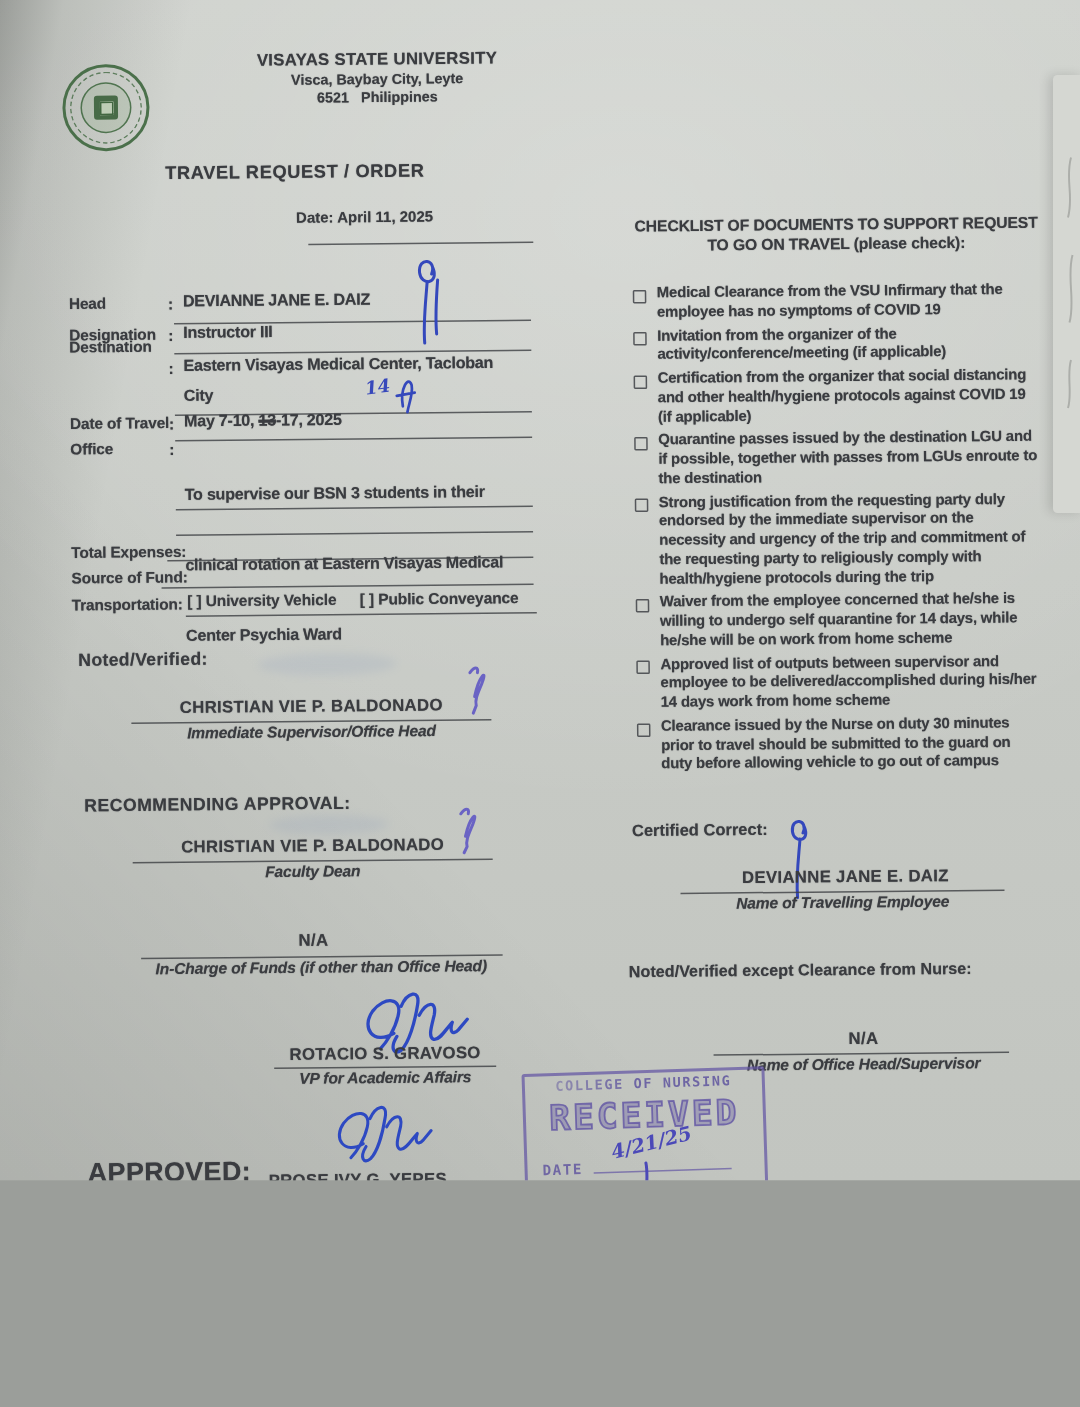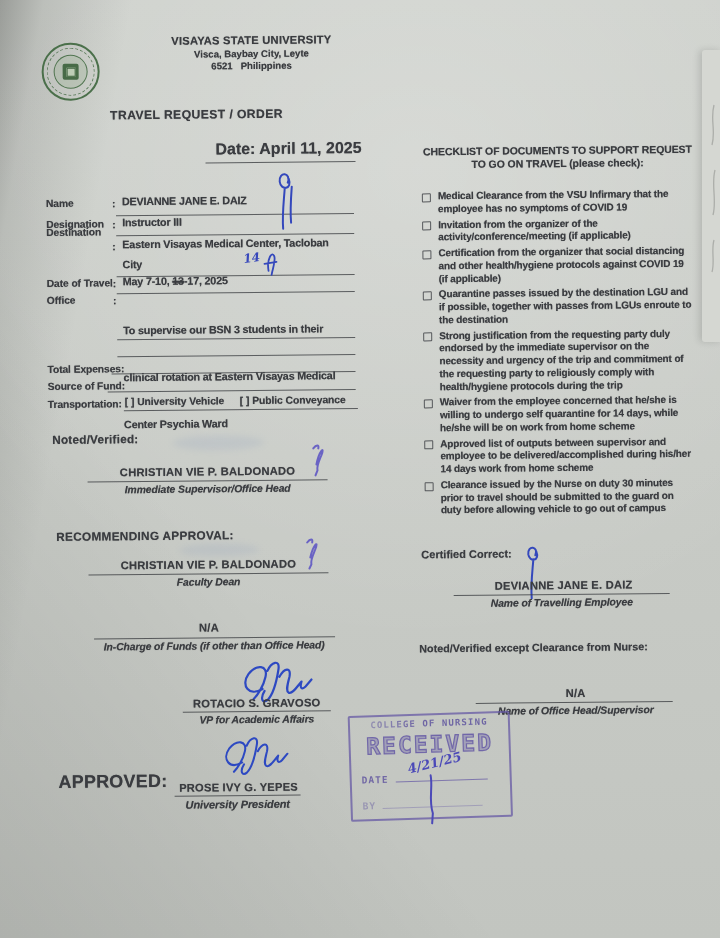--- a/index.html
+++ b/index.html
@@ -1,16 +1,16 @@
 <!DOCTYPE html>
 <html><head>
 <meta charset="utf-8">
 <style>
   html,body{margin:0;padding:0;background:#9b9e9a;}
-  .stage{position:relative;width:720px;height:938px;overflow:hidden;
+  .stage{position:relative;width:720px;height:787px;overflow:hidden;
     font-family:"Liberation Sans",sans-serif;color:#3a3c40;
     background:
       radial-gradient(120% 85% at 58% 18%, rgba(255,255,255,0.22), rgba(255,255,255,0) 60%),
       linear-gradient(100deg, rgba(35,37,35,0.32) 0%, rgba(35,37,35,0.12) 5%, rgba(0,0,0,0) 15%),
       linear-gradient(to top right, rgba(0,0,0,0.10), rgba(0,0,0,0) 35%),
       linear-gradient(180deg,#ced1cc 0%,#c9ccc7 40%,#c2c5c0 100%);
   }
   .sheet{position:absolute;inset:0;transform:rotate(-0.55deg);transform-origin:360px 420px;}
   .abs{position:absolute;}
   .b{font-weight:700;}
@@ -68,24 +68,24 @@
     </div>
 
     <div class="abs ctr" style="left:120px;top:33px;width:270px;">
       <div class="b soft" style="font-size:11.2px;letter-spacing:0.2px;">VISAYAS STATE UNIVERSITY</div>
       <div class="b soft" style="font-size:9.6px;margin-top:2px;">Visca, Baybay City, Leyte</div>
       <div class="b soft" style="font-size:9.6px;margin-top:1px;white-space:pre;">6521   Philippines</div>
     </div>
 
     <div class="abs b soft" style="left:113px;top:106px;font-size:12.2px;letter-spacing:0.4px;">TRAVEL REQUEST / ORDER</div>
 
-    <div class="abs b soft" style="left:218px;top:139px;font-size:16px;">Date: April 11, 2025</div>
+    <div class="abs b soft" style="left:200px;top:139px;font-size:10px;">Date: April 11, 2025</div>
     <div class="ln" style="left:208px;top:161px;width:150px;"></div>
 
-    <div class="flabel soft" style="top:195px;">Name</div>
+    <div class="flabel soft" style="top:195px;">Head</div>
     <div class="fcolon soft" style="top:195px;">:</div>
     <div class="fval soft" style="top:193px;">DEVIANNE JANE E. DAIZ</div>
     <div class="ln" style="left:118px;top:213px;width:238px;"></div>
     <svg class="sig" width="40" height="62" style="left:268px;top:170px;" viewBox="0 0 40 62">
       <path d="M22,12 C26,2 13,0 14,11 C15,20 27,19 23,8 M19,17 C18,30 16,44 17,58 M26,16 C25,28 24,40 25,52" stroke="#3448bc" stroke-width="2" fill="none" stroke-linecap="round"></path>
     </svg>
 
     <div class="flabel soft" style="top:216px;">Designation</div>
     <div class="fcolon soft" style="top:216px;">:</div>
     <div class="fval soft" style="top:214px;">Instructor III</div>

